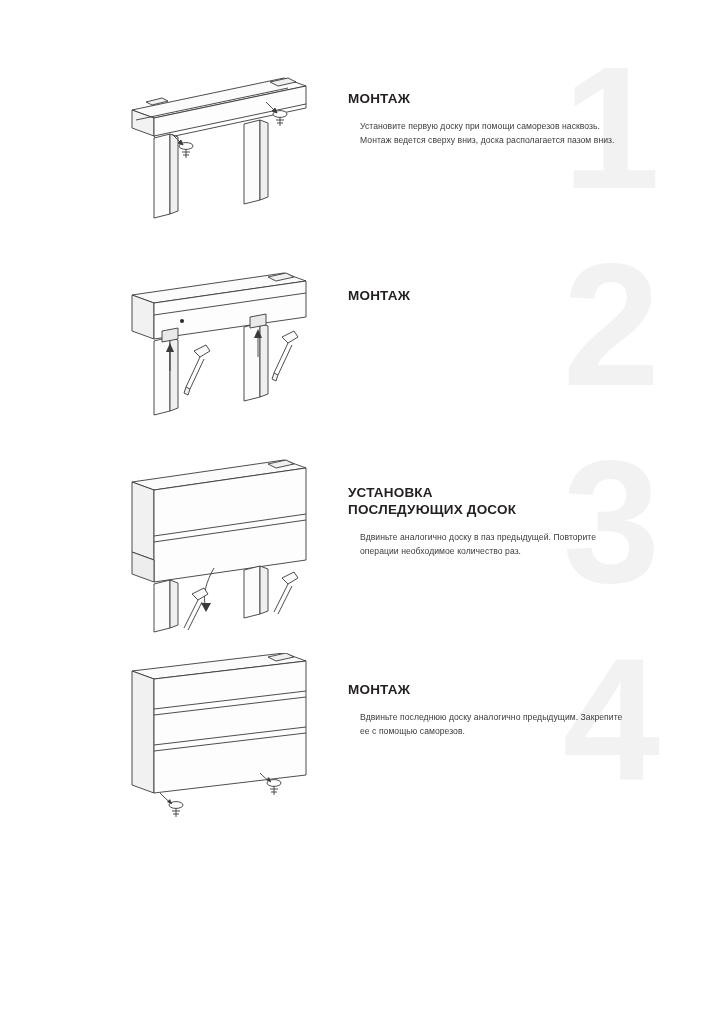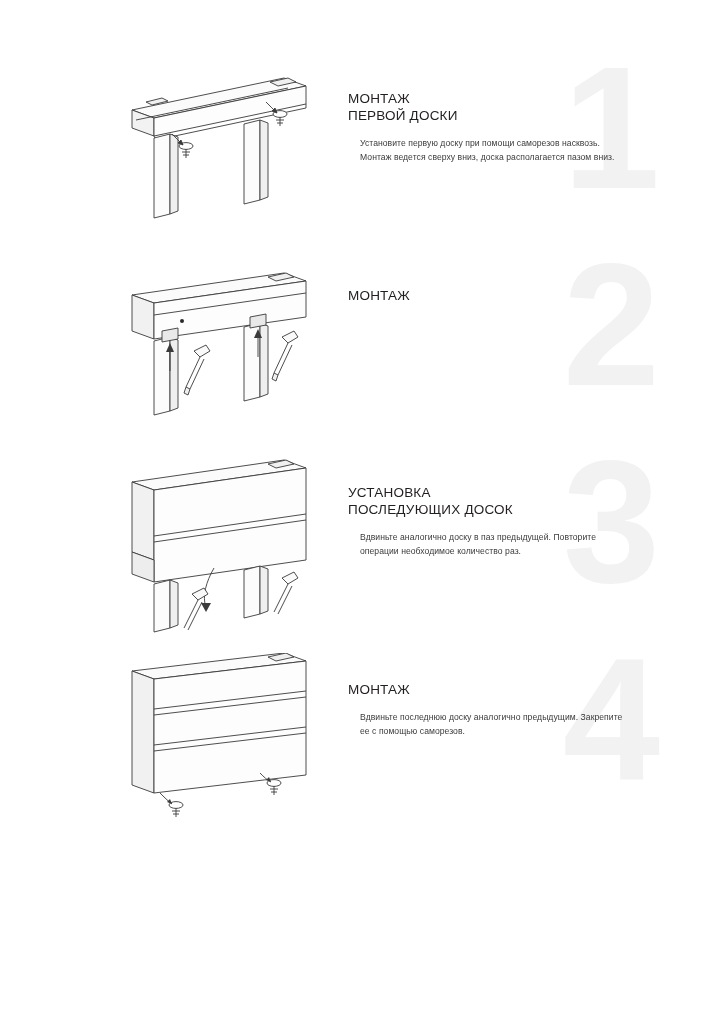--- a/index.html
+++ b/index.html
@@ -43,21 +43,21 @@
     display: block;
   }
   .step-text {
     position: absolute;
     left: 348px;
     top: 28px;
     width: 290px;
   }
   .step-title {
     font-size: 13.5px;
-    font-weight: normal;
+    font-weight: bold;
     line-height: 17px;
     letter-spacing: 0.2px;
     color: #231f20;
     margin: 0 0 10px 0;
     text-transform: uppercase;
   }
   .step-title .l2 { display: block; }
   .step-body {
     font-size: 8.6px;
     line-height: 14px;
@@ -122,21 +122,20 @@
             <line x1="166" y1="58" x2="174" y2="58"></line>
             <line x1="167" y1="61" x2="173" y2="61"></line>
             <path d="M156 40 C 160 44 164 48 167 51" fill="none"></path>
             <polygon points="167,51 162,49 165,46" fill="#3a3a3a"></polygon>
           </g>
         </svg>
       </div>
       <div class="step-text">
         <h2 class="step-title">
           <span>МОНТАЖ</span>
-          <span class="l2">ПЕРВОЙ ДОСКИ</span>
         </h2>
         <p class="step-body">Установите первую доску при помощи саморезов насквозь. Монтаж ведется сверху вниз, доска располагается пазом вниз.</p>
       </div>
     </div>
 
     <div class="step">
       <div class="num-wrap">
         <div class="big-number">2</div>
       </div>
       <div class="step-illustration">

